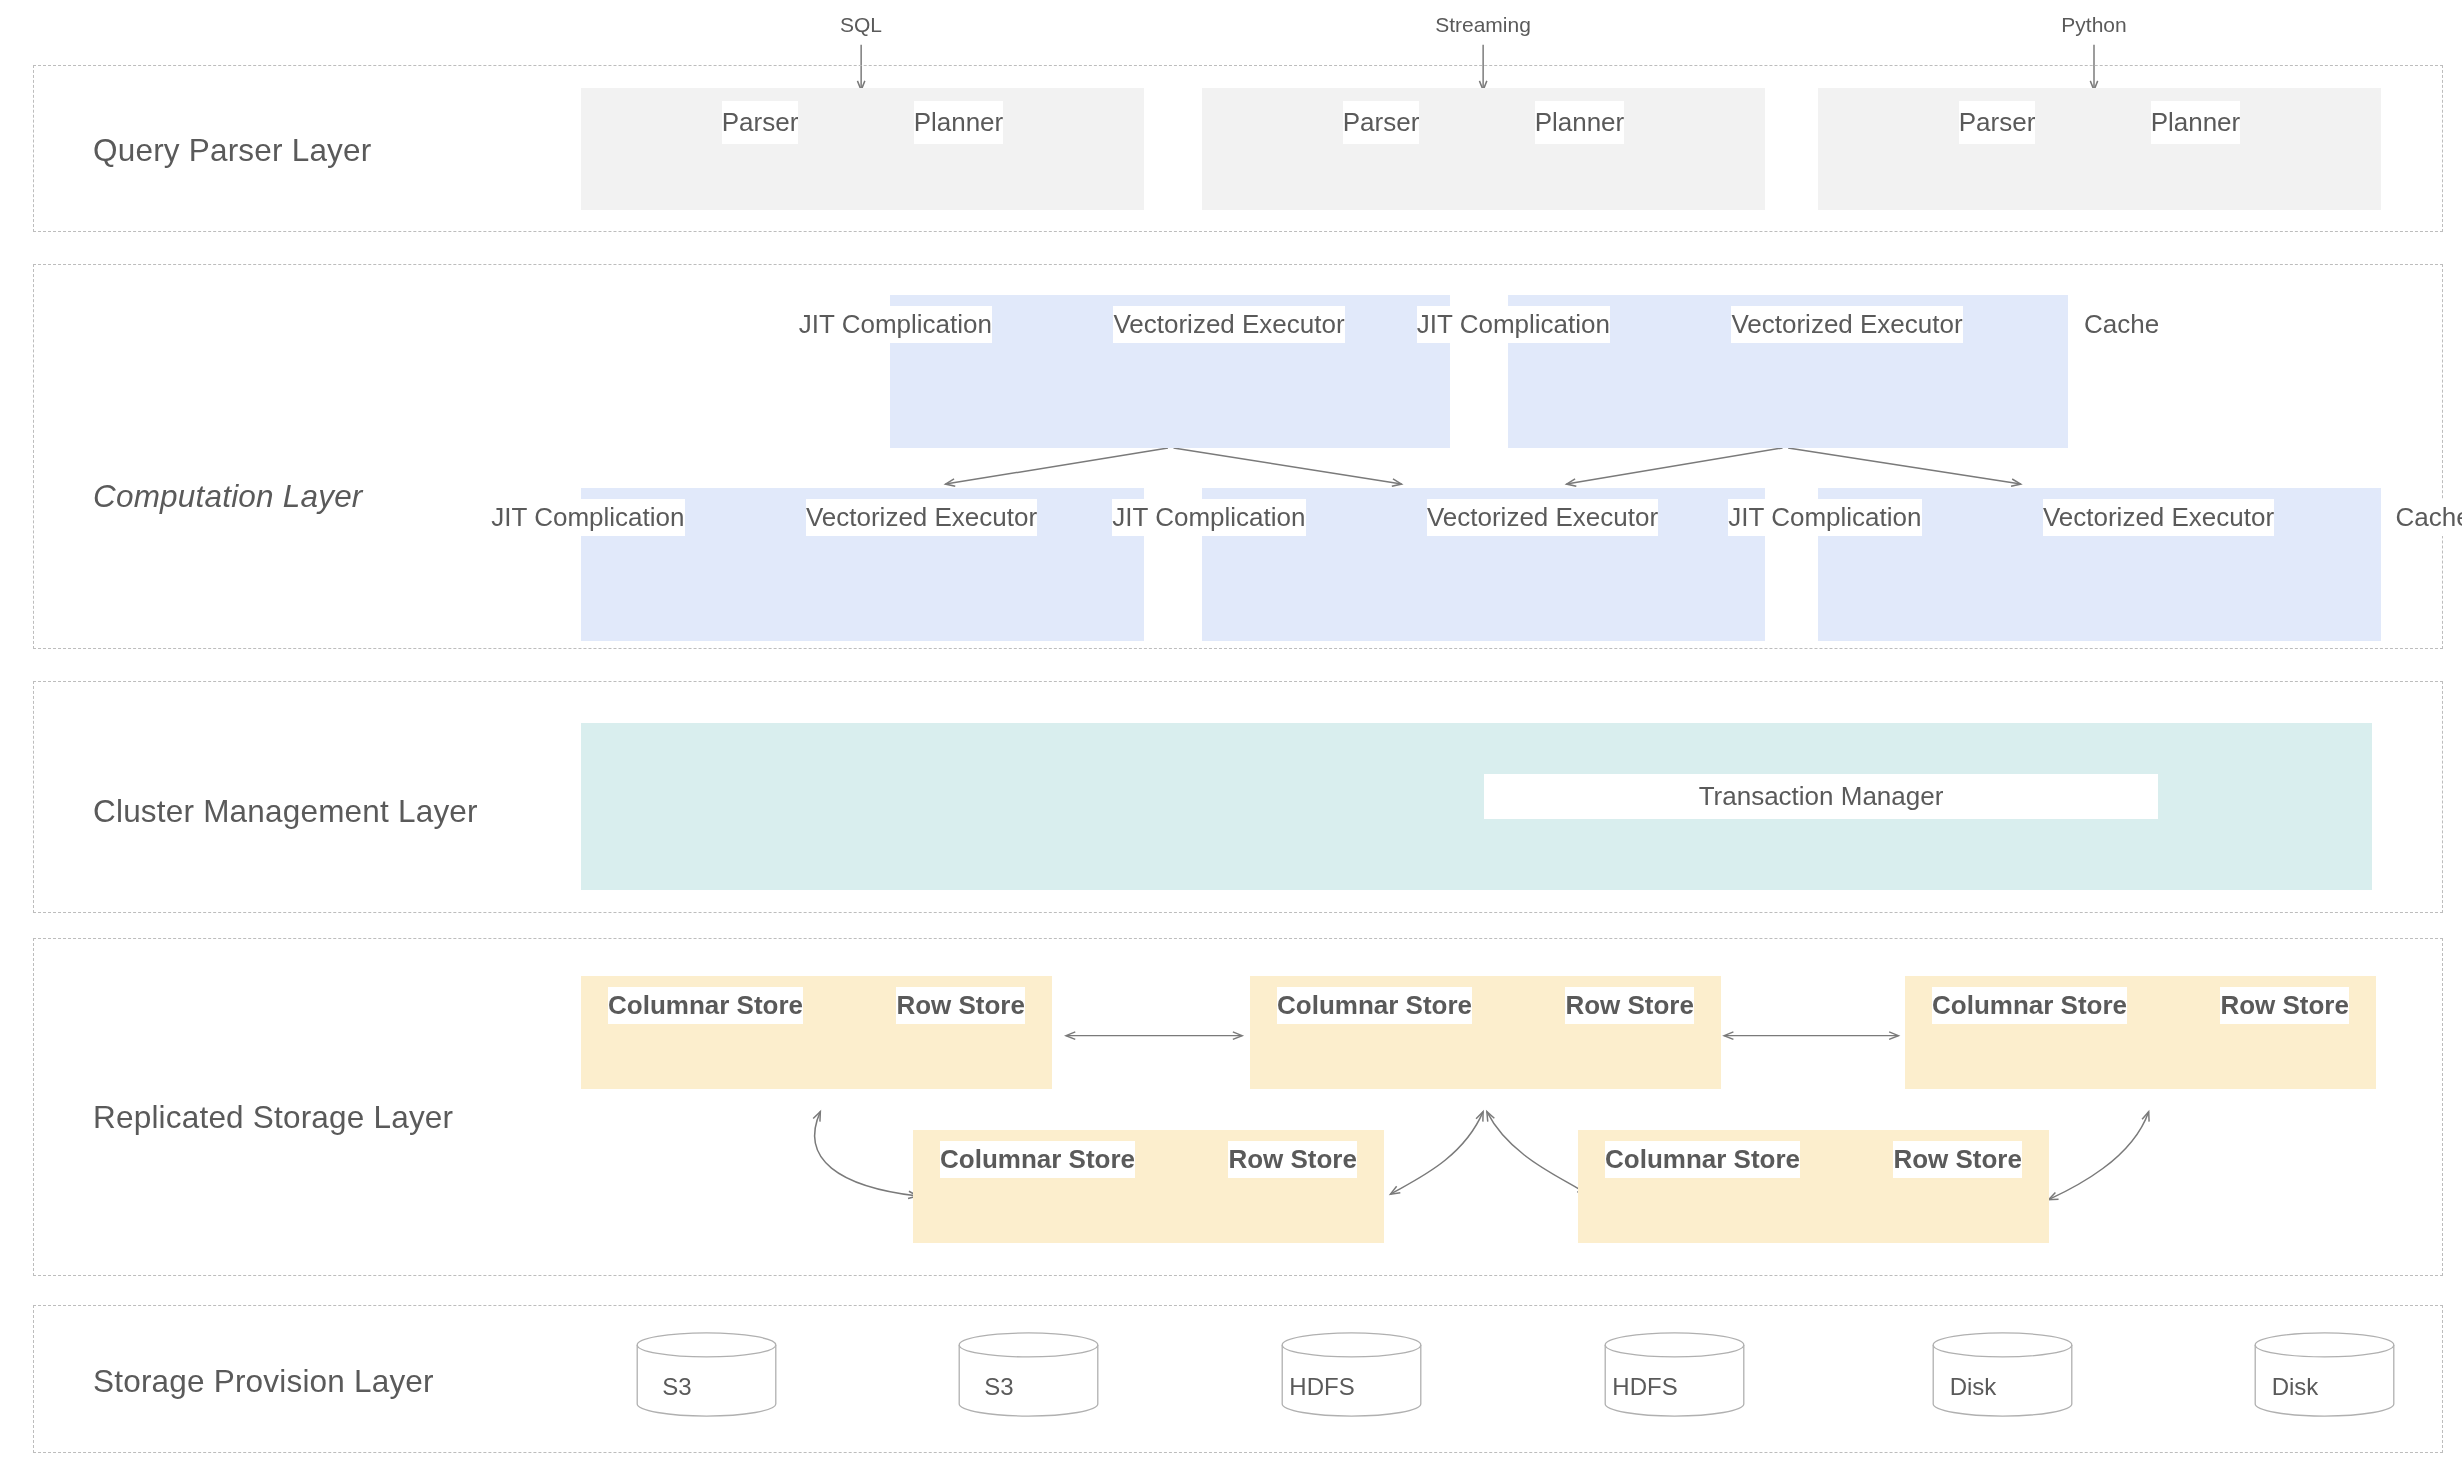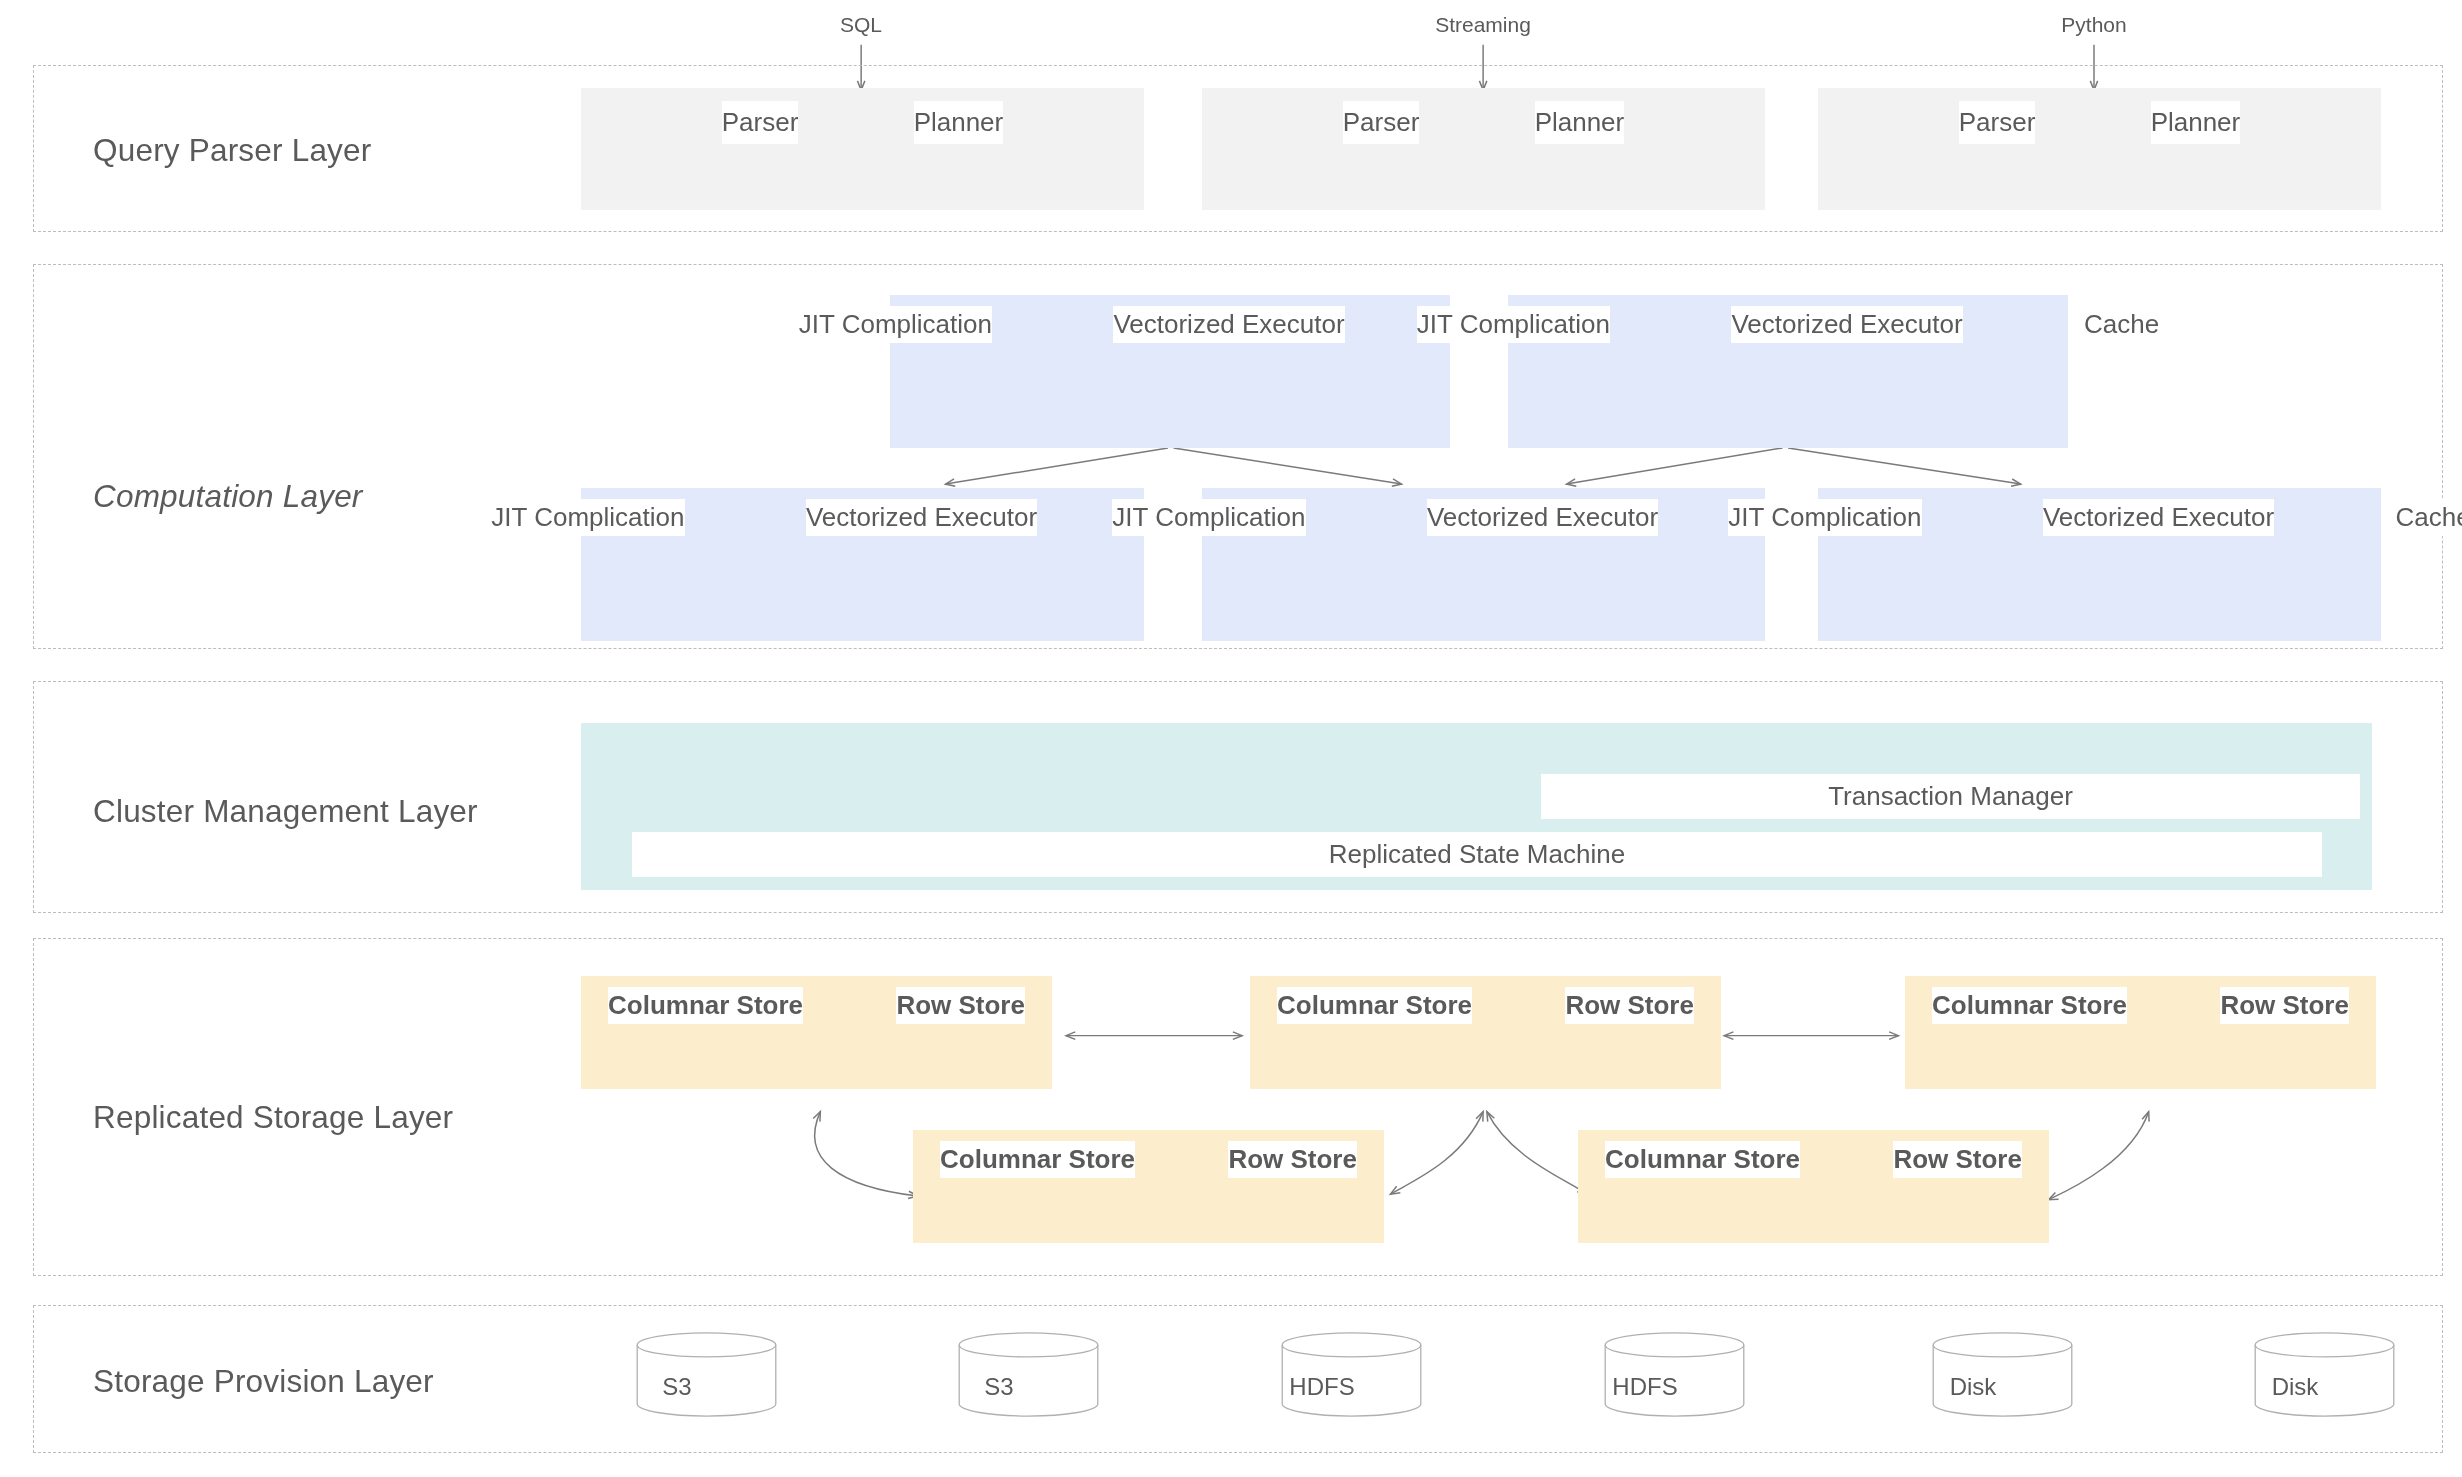--- a/index.html
+++ b/index.html
@@ -208,22 +208,21 @@
   <div class="group compute" style="left:1818px; top:488px; width:563px; height:153px; padding:11px 0; gap:7.4px;">
     <div class="slot" style="margin:0 57px; height:37px;">JIT Complication</div>
     <div class="slot" style="margin:0 57px; height:37px;">Vectorized Executor</div>
     <div class="slot" style="margin:0 57px; height:37px;">Cache</div>
   </div>
 
   <div class="layer-box" style="left:33px; top:681px; width:2410px; height:232px;"></div>
   <div class="layer-label" style="left:93px; top:793px;">Cluster Management Layer</div>
 
   <div class="matrixcube" style="left:581px; top:723px; width:1791px; height:167px;">
-    <div class="mc-slot" style="left:960px; top:51px; width:819px; height:45px;">Transaction Manager</div>
-    <div class="mc-slot" style="left:51px; top:109px; width:1690px; height:45px;">Replicated State Machine</div>
+    <div class="mc-slot" style="left:903px; top:51px; width:674px; height:45px;">Transaction Manager</div>
   </div>
 
   <div class="layer-box" style="left:33px; top:938px; width:2410px; height:338px;"></div>
   <div class="layer-label" style="left:93px; top:1099px;">Replicated Storage Layer</div>
 
   <div class="group storage" style="left:581px; top:976px; width:471px; height:113px; padding:11px 0; gap:9.3px;">
     <div class="slot" style="margin:0 42px; height:37px;">Columnar Store</div>
     <div class="slot" style="margin:0 42px; height:37px;">Row Store</div>
   </div>
 

